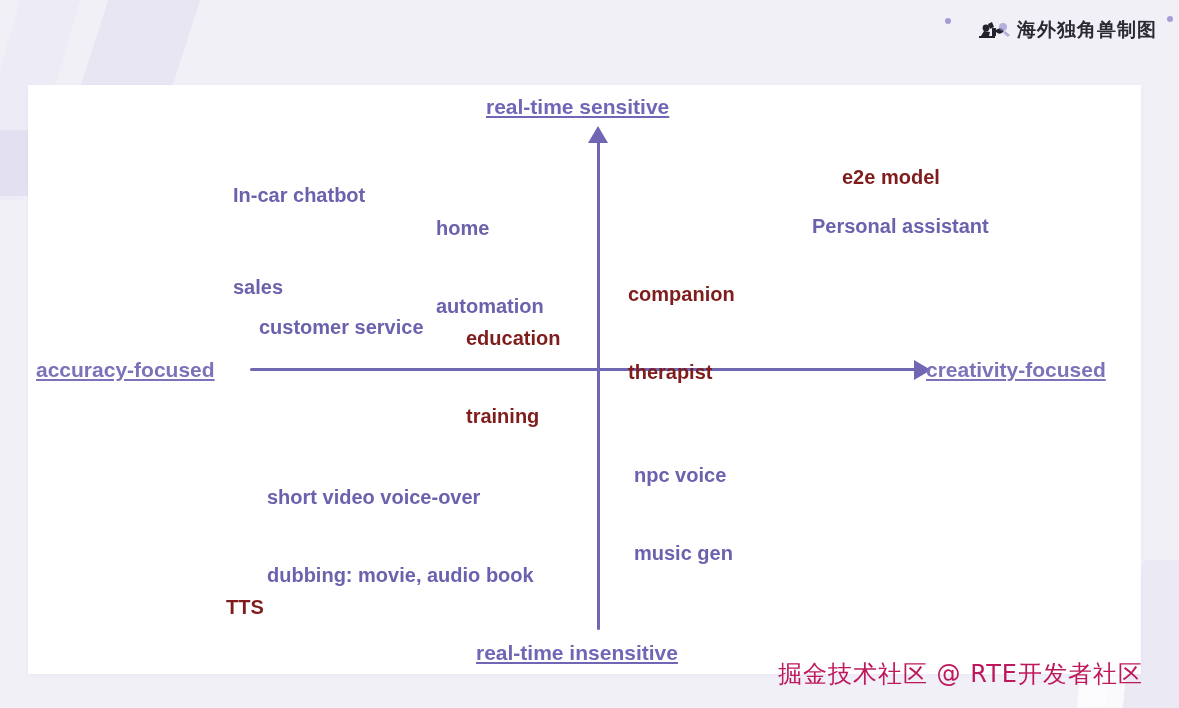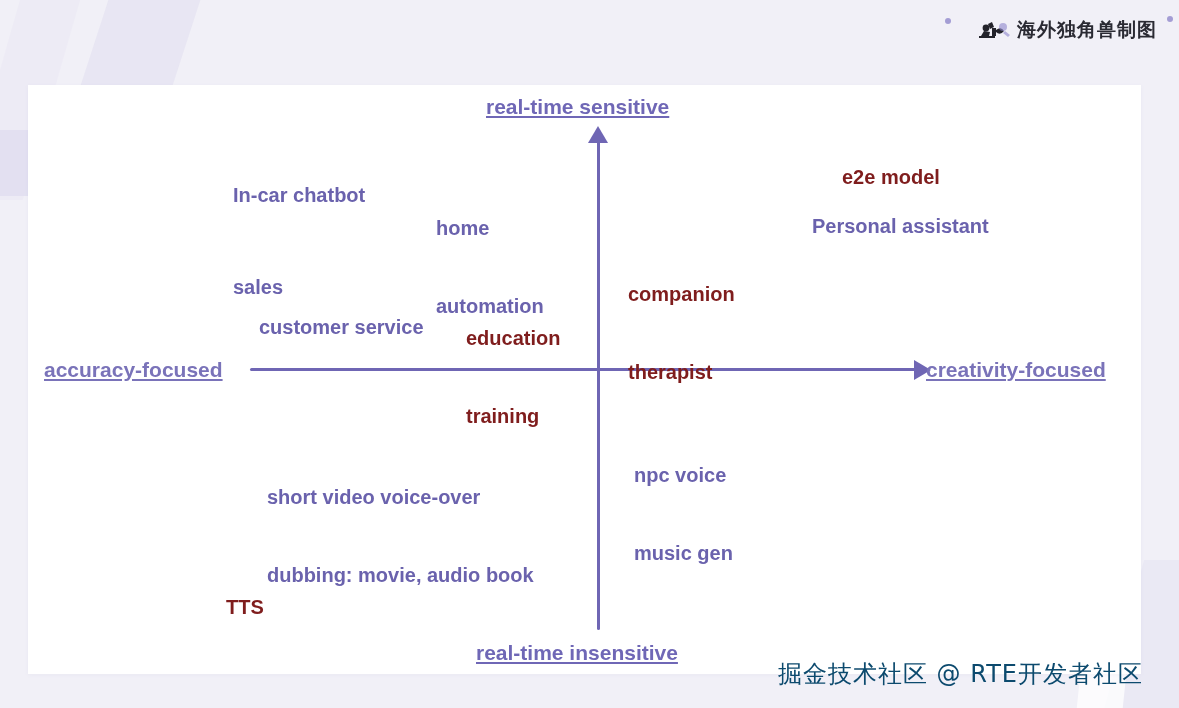--- a/index.html
+++ b/index.html
@@ -163,21 +163,21 @@
     color: #6f67b6;
     font-size: 21px;
     font-weight: 700;
     white-space: nowrap;
     line-height: 1.15;
     text-decoration: underline;
   }
   .axis-label.soft { color: #7a73b9; font-weight: 600; }
   .label-top    { left: 486px; top: 95px; }
   .label-bottom { left: 476px; top: 641px; }
-  .label-left   { left: 44px;  top: 358px; }
+  .label-left   { left: 36px;  top: 358px; }
   .label-right  { left: 926px; top: 358px; }
 
   
   .item {
     position: absolute;
     color: #6a62ad;
     font-size: 20px;
     font-weight: 700;
     line-height: 1.30;
     white-space: pre;
@@ -203,21 +203,21 @@
   
   .it-npc        { left: 634px; top: 410px; }
 
   
   .footer-watermark {
     position: absolute;
     right: 36px;
     bottom: 18px;
     font-family: "DejaVu Sans", "Liberation Sans", sans-serif;
     font-size: 24px;
-    color: #0c4a6e;
+    color: #be185d;
     letter-spacing: 1px;
     white-space: nowrap;
   }
 </style>
 </head>
 <body>
 
 <div id="stage">
 
   <div class="bg-stripe bg-stripe-b"></div>

